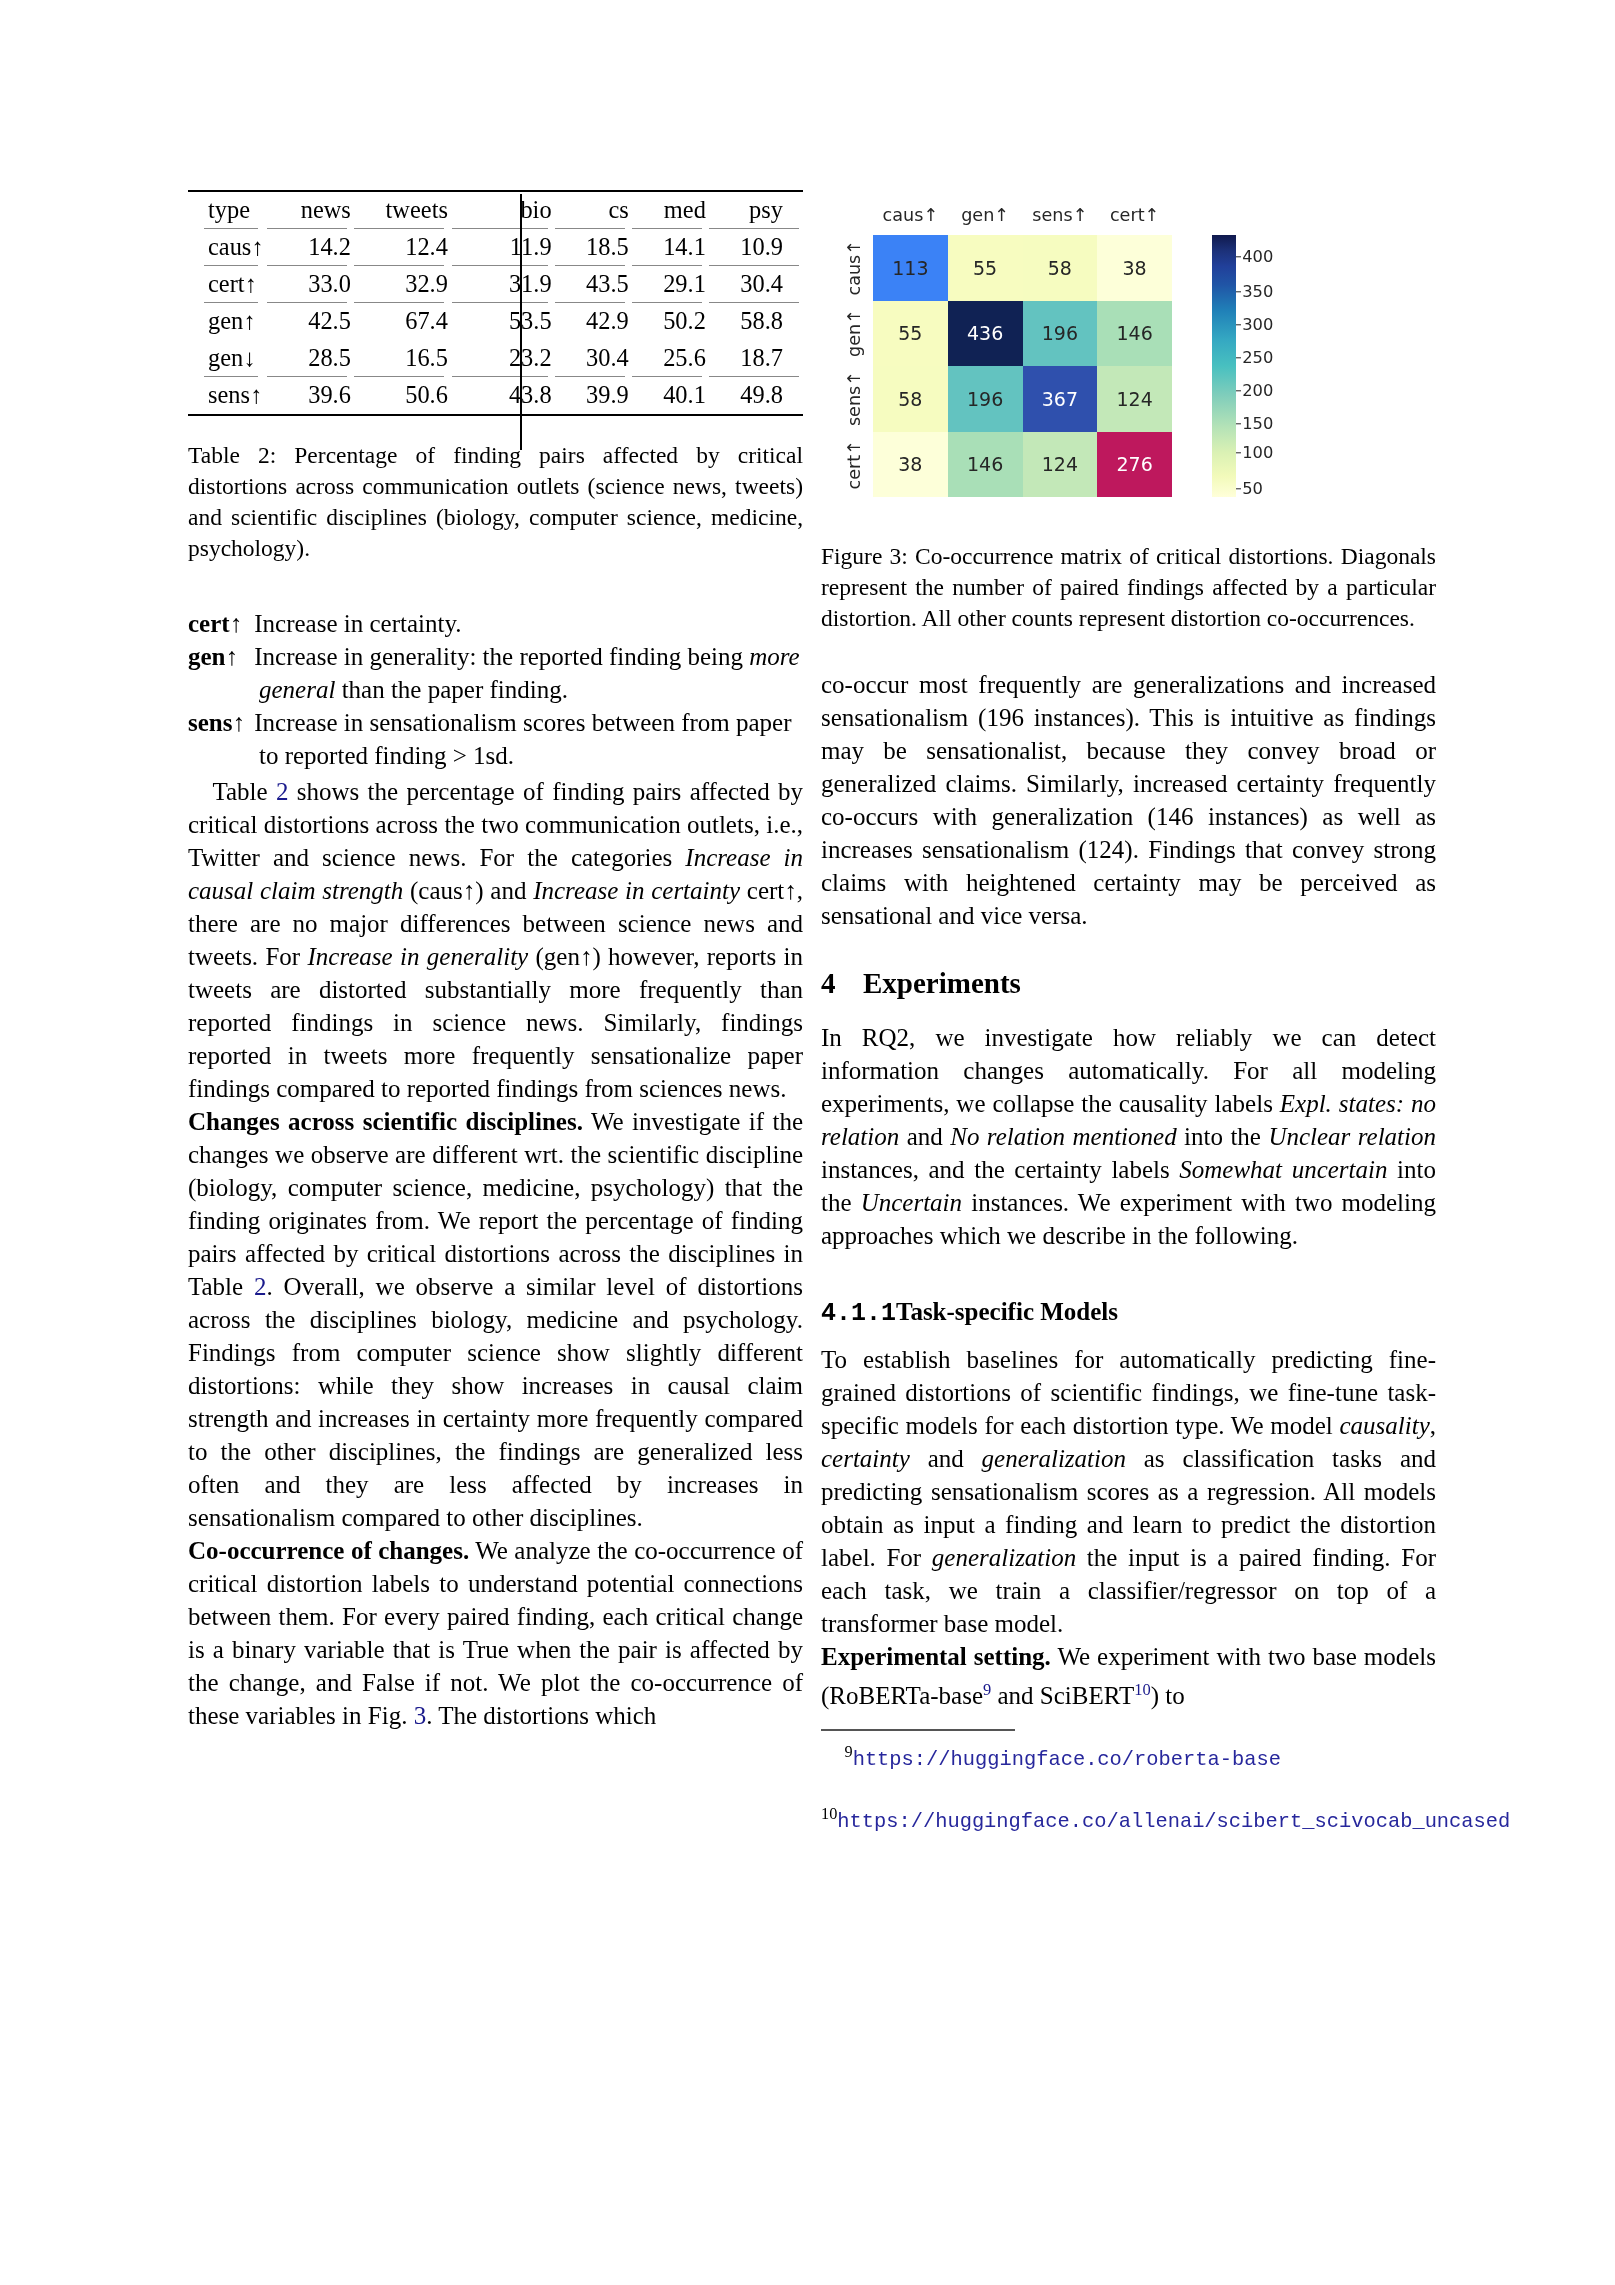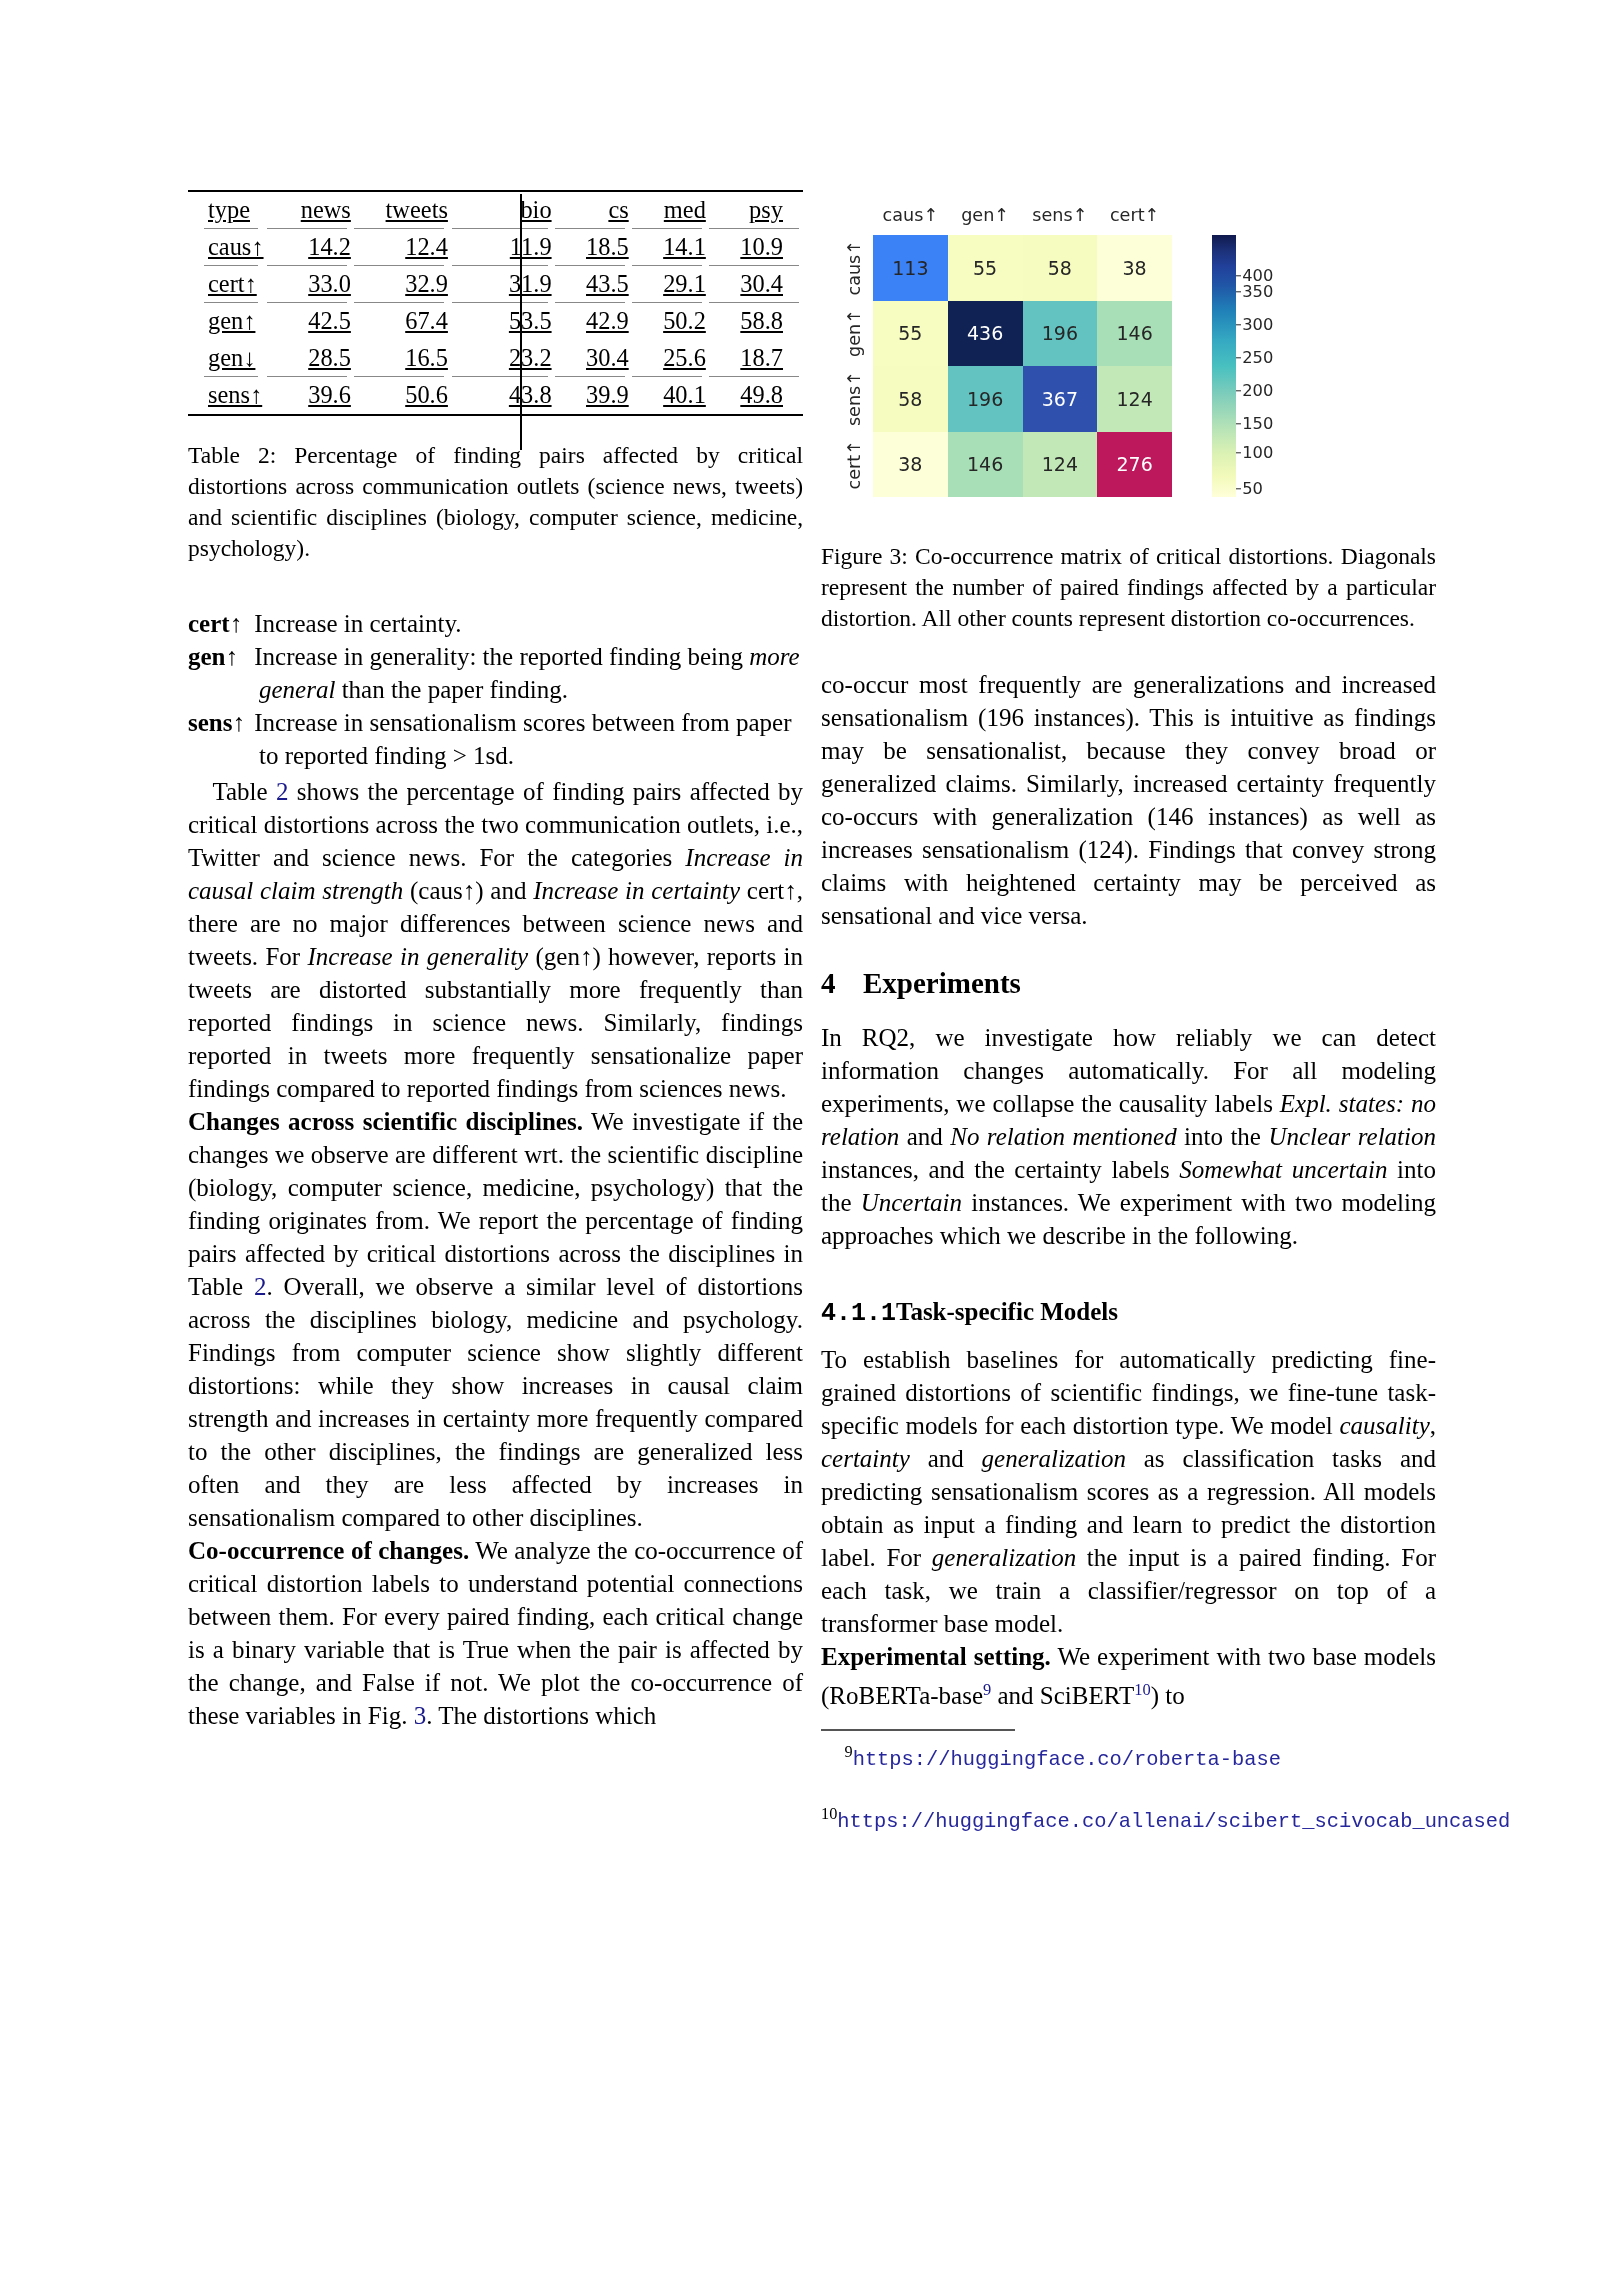--- a/index.html
+++ b/index.html
@@ -55,21 +55,20 @@
     border-collapse: collapse;
     width: 100%;
     font-size: 24.4px;
     line-height: 1.0;
   }
   table.t2 td, table.t2 th {
     padding: 6.3px 0 6.3px 0;
     text-align: right;
     font-weight: normal;
     white-space: nowrap;
-    text-decoration: underline;
   }
   table.t2 th.lbl, table.t2 td.lbl {
     text-align: left;
     padding-left: 20px;
   }
   table.t2 .c-news   { width: 98px; }
   table.t2 .c-tweets { width: 107px; }
   table.t2 .c-bio    { width: 98px; padding-left: 18px; }
   table.t2 .c-cs     { width: 87px; }
   table.t2 .c-med    { width: 87px; }
@@ -394,21 +393,21 @@
 
     <div class="cbar"></div>
     <div class="cbar-ticks" id="cbar-ticks">
         <div style="top: 244px; left: 7.2px;">50</div>
         <div style="top: 208px; left: 7.2px;">100</div>
         <div style="top: 179px; left: 7.2px;">150</div>
         <div style="top: 146px; left: 7.2px;">200</div>
         <div style="top: 113px; left: 7.2px;">250</div>
         <div style="top: 80px; left: 7.2px;">300</div>
         <div style="top: 47px; left: 7.2px;">350</div>
-        <div style="top: 31px; left: 7.2px;">400</div>
+        <div style="top: 12px; left: 7.2px;">400</div>
       </div>
   </div>
 
   <div class="col col-right" style="top:541px;">
 
     <div class="cap">Figure 3: Co-occurrence matrix of critical distortions. Diagonals represent the number of paired findings affected by a particular distortion. All other counts represent distortion co-occurrences.</div>
 
     <div style="height:34px"></div>
 
     <p class="body">co-occur most frequently are generalizations and increased sensationalism (196 instances). This is intuitive as findings may be sensationalist, because they convey broad or generalized claims. Similarly, increased certainty frequently co-occurs with generalization (146 instances) as well as increases sensationalism (124). Findings that convey strong claims with heightened certainty may be perceived as sensational and vice versa.</p>

